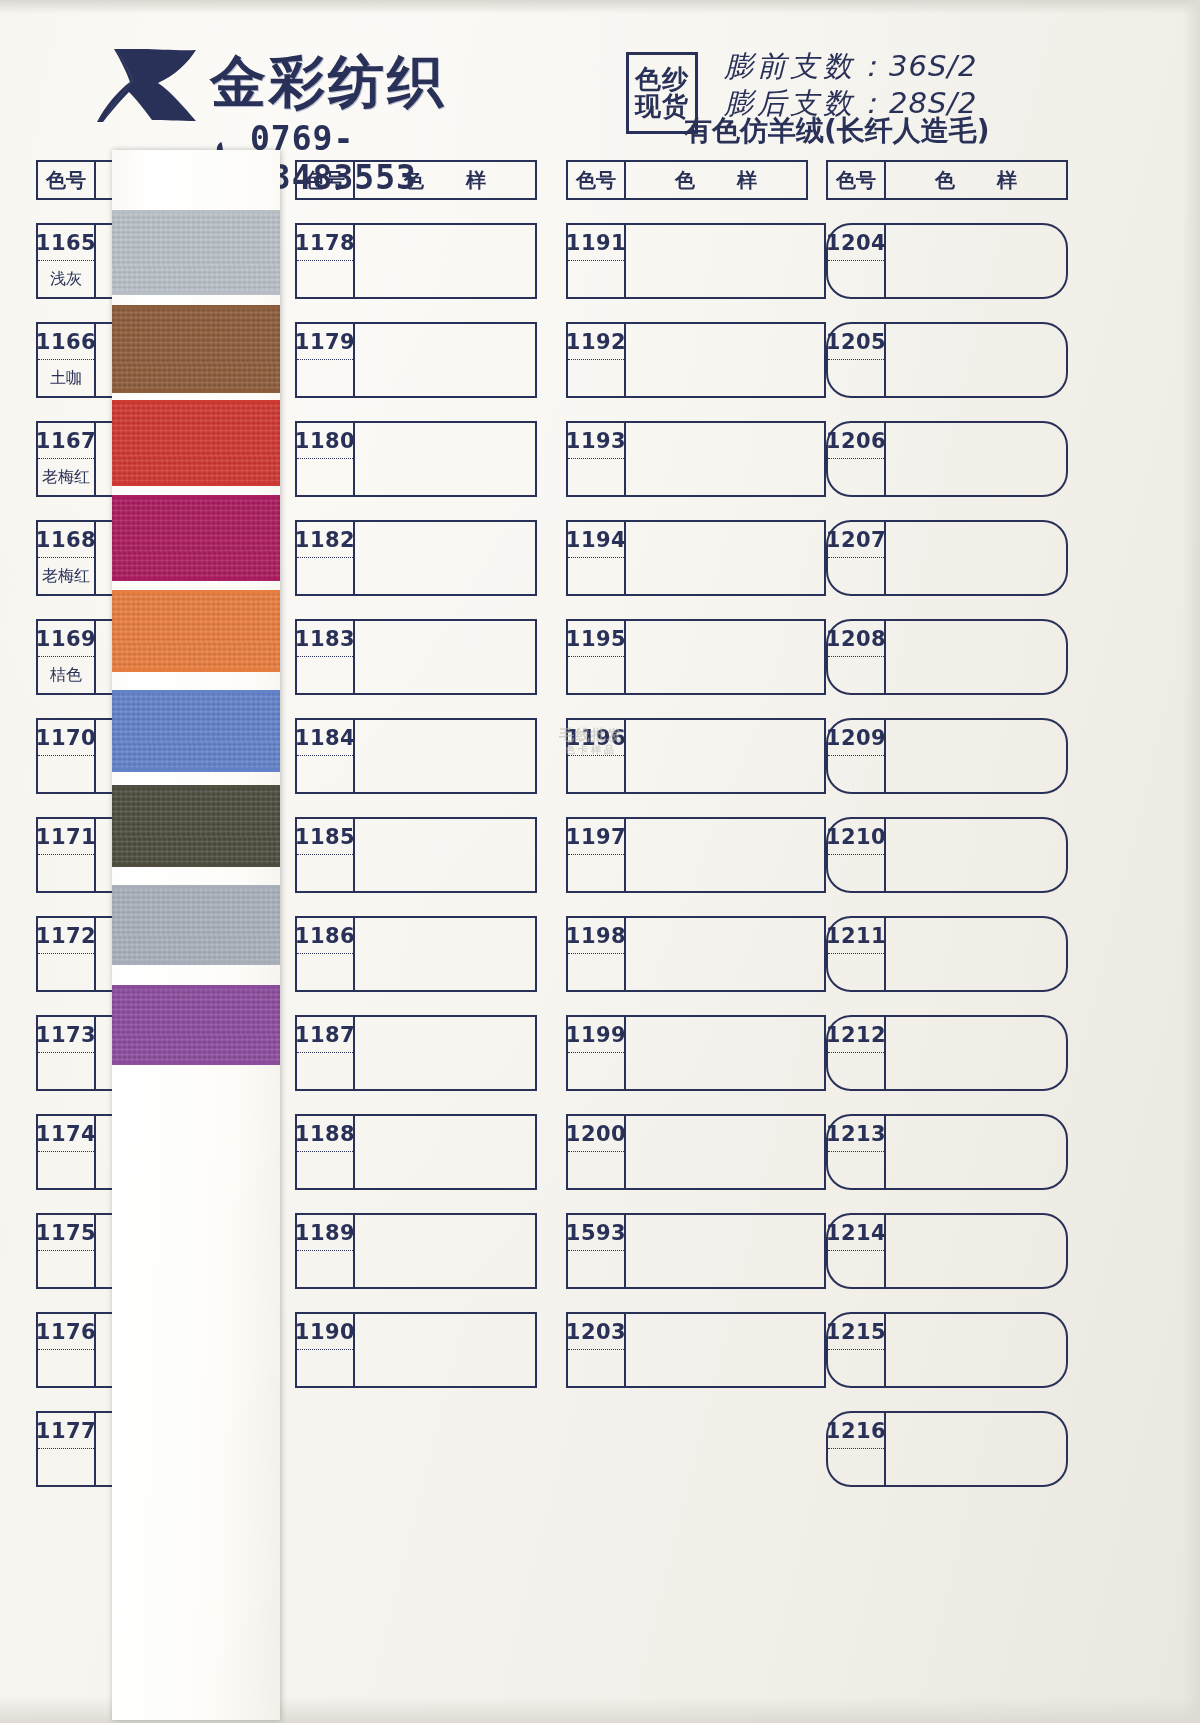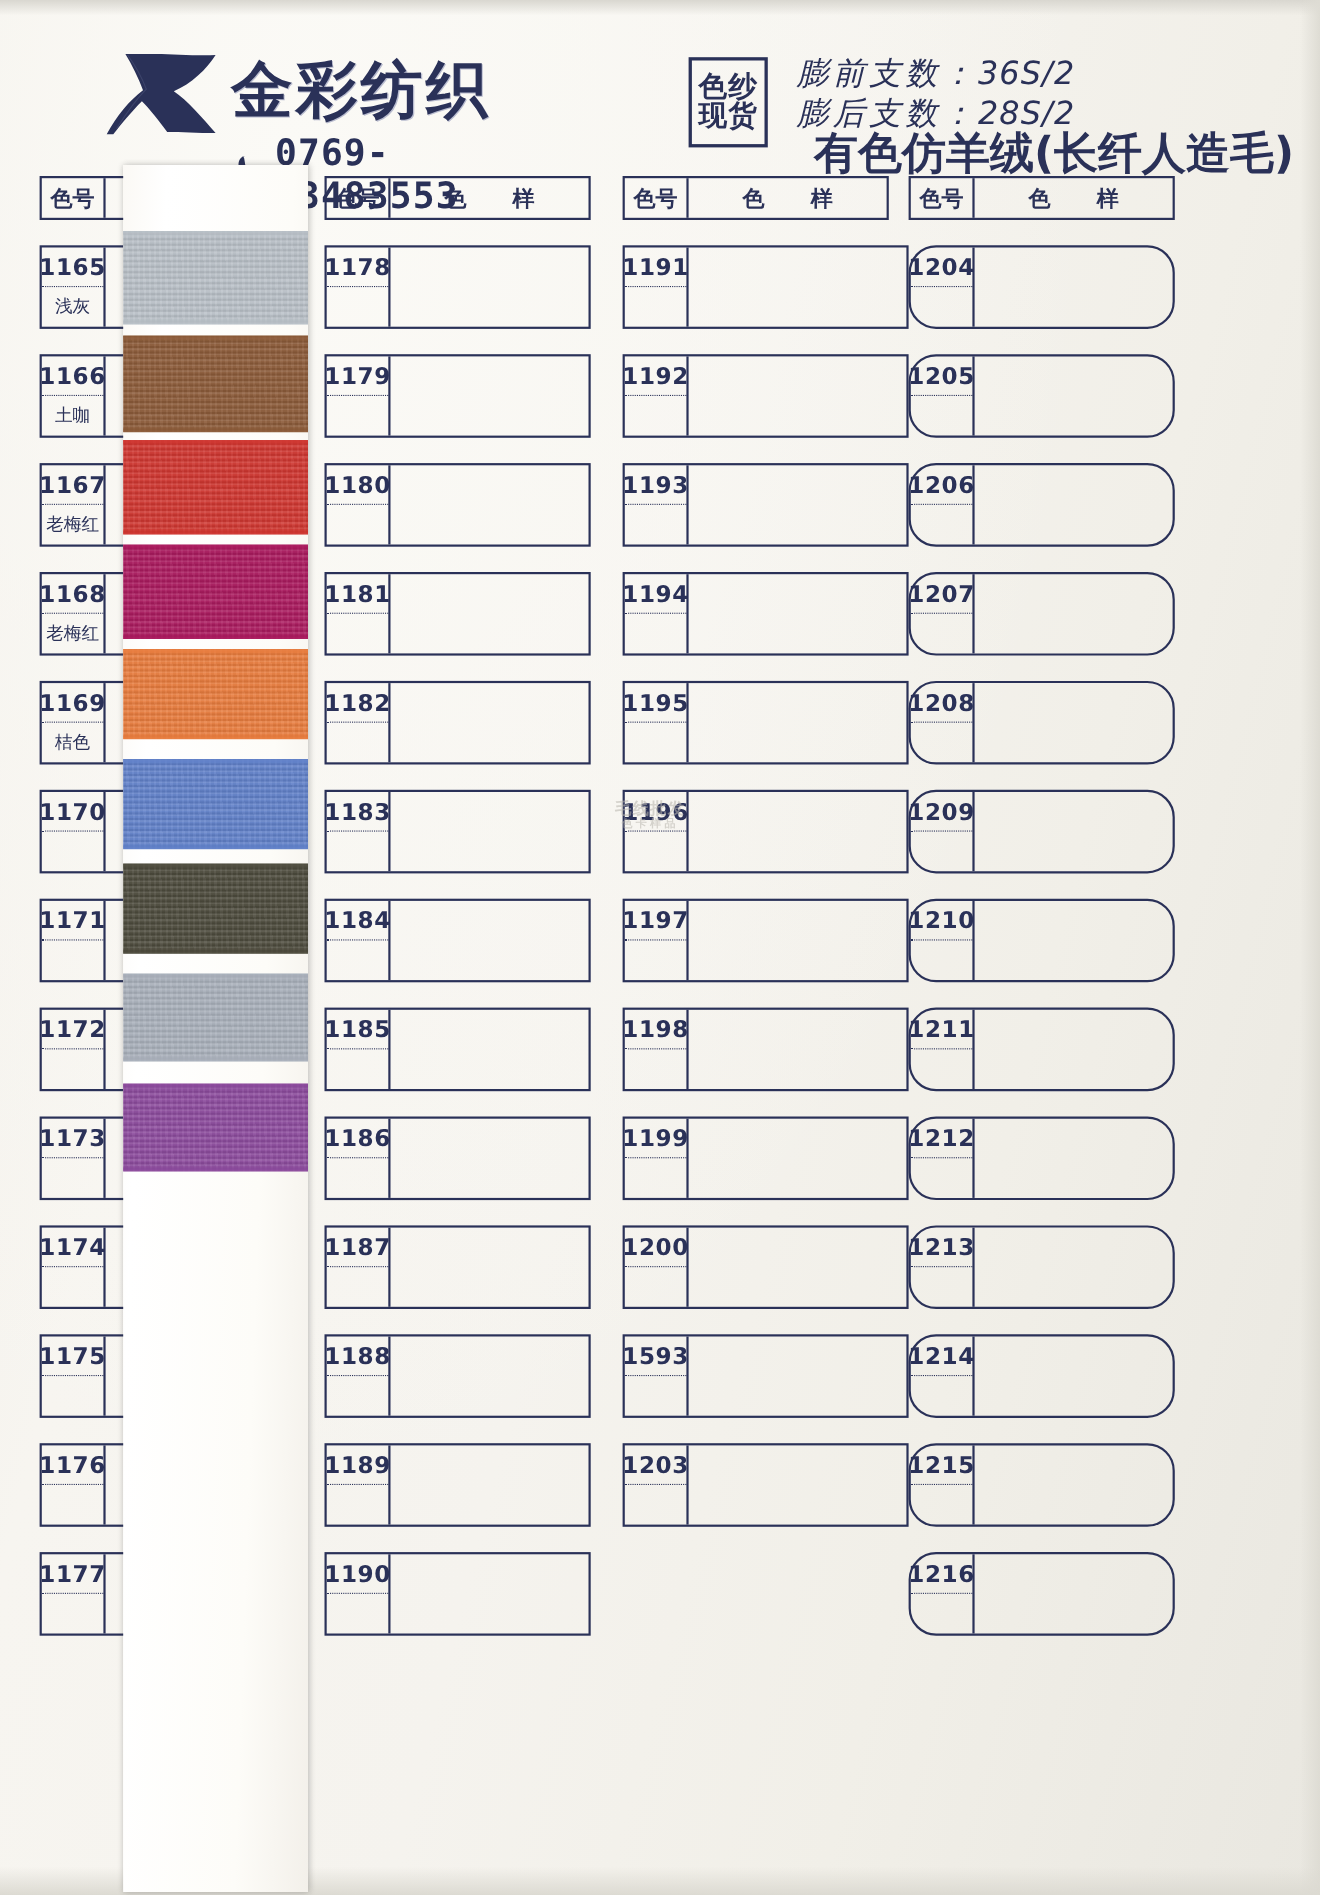--- a/index.html
+++ b/index.html
@@ -45,21 +45,21 @@
   #stock-badge{position:absolute;left:626px;top:52px;width:72px;height:82px;
     border:3px solid #2a3158;display:flex;flex-direction:column;
     align-items:center;justify-content:center;}
   #stock-badge span{font-size:26px;font-weight:700;color:#2a3158;line-height:1.02;
     letter-spacing:1px;}
 
   #spec-lines{position:absolute;left:724px;top:48px;}
   .spec-line{font-size:29px;color:#2a3158;letter-spacing:4px;line-height:1.28;
     font-weight:500;white-space:nowrap;font-style:italic;}
   .spec-line .num{font-family:"DejaVu Sans","Liberation Sans",sans-serif;letter-spacing:1px;}
-  #product-name{position:absolute;left:740px;top:112px;font-size:40px;
+  #product-name{position:absolute;left:684px;top:112px;font-size:28px;
     font-weight:700;color:#2a3158;letter-spacing:0px;white-space:nowrap;}
 
   
   #grid{position:absolute;left:36px;top:160px;width:1044px;}
   .col{position:absolute;top:0;width:242px;}
   .col.c0{left:0;}
   .col.c1{left:259px;}
   .col.c2{left:530px;}
   .col.c3{left:790px;}
 
@@ -292,27 +292,20 @@
       </div>
       <div class="cell">
         <div class="c-left">
           <div class="c-no">1180</div>
           <div class="c-name"></div>
         </div>
         <div class="c-swatch"></div>
       </div>
       <div class="cell">
         <div class="c-left">
-          <div class="c-no">1181</div>
-          <div class="c-name"></div>
-        </div>
-        <div class="c-swatch"></div>
-      </div>
-      <div class="cell">
-        <div class="c-left">
           <div class="c-no">1182</div>
           <div class="c-name"></div>
         </div>
         <div class="c-swatch"></div>
       </div>
       <div class="cell">
         <div class="c-left">
           <div class="c-no">1183</div>
           <div class="c-name"></div>
         </div>

